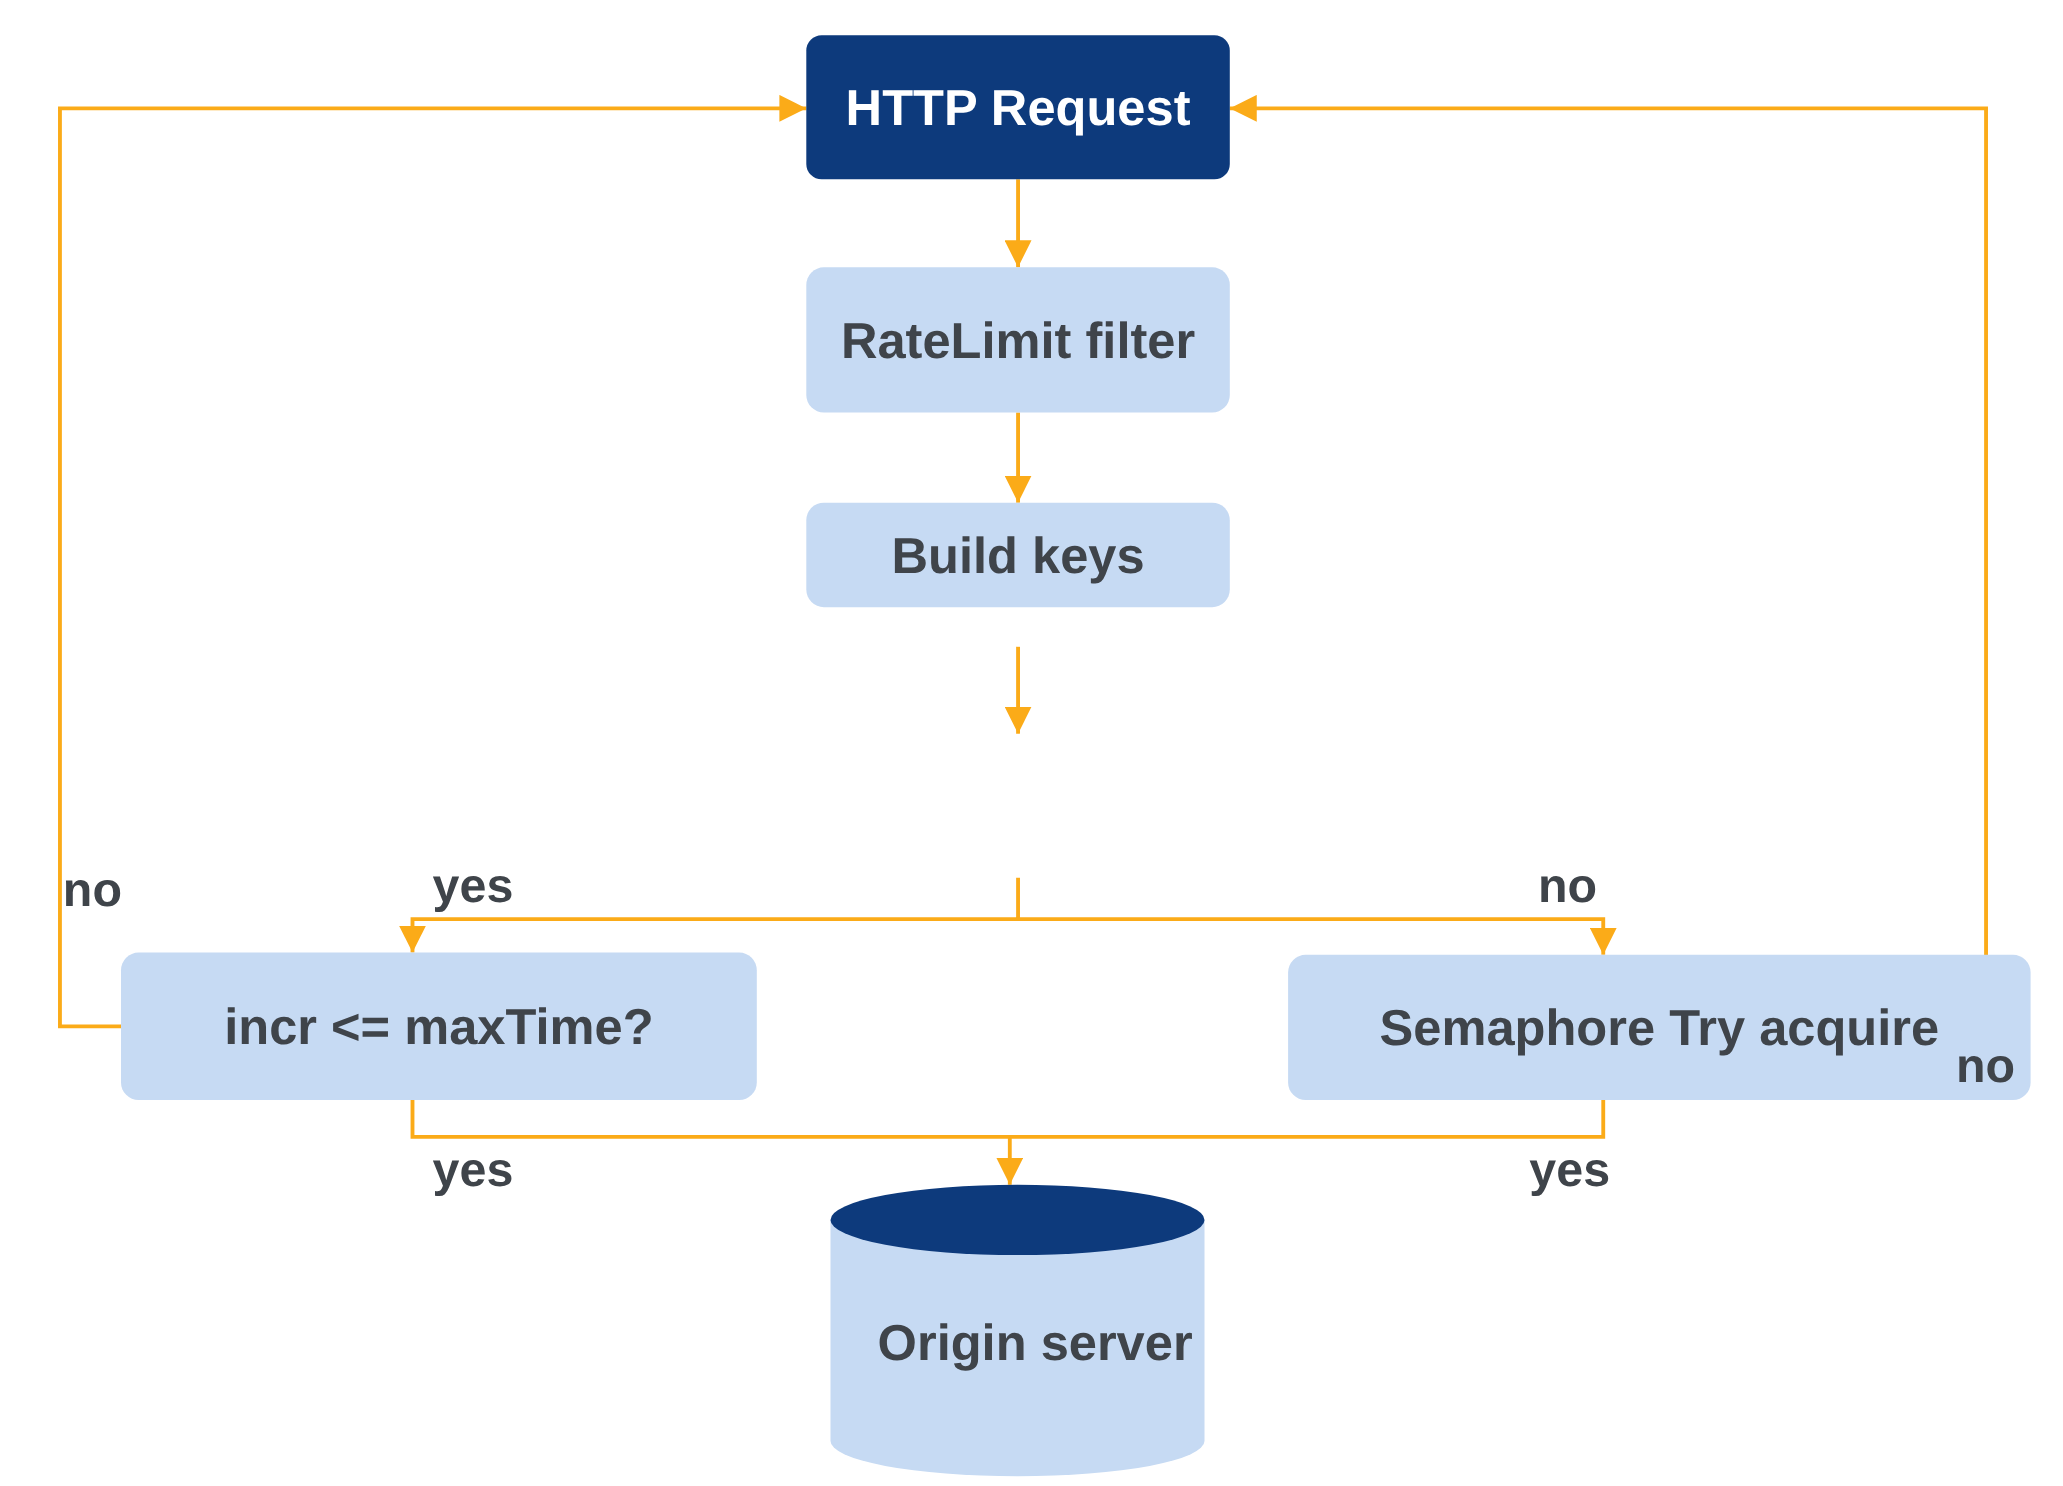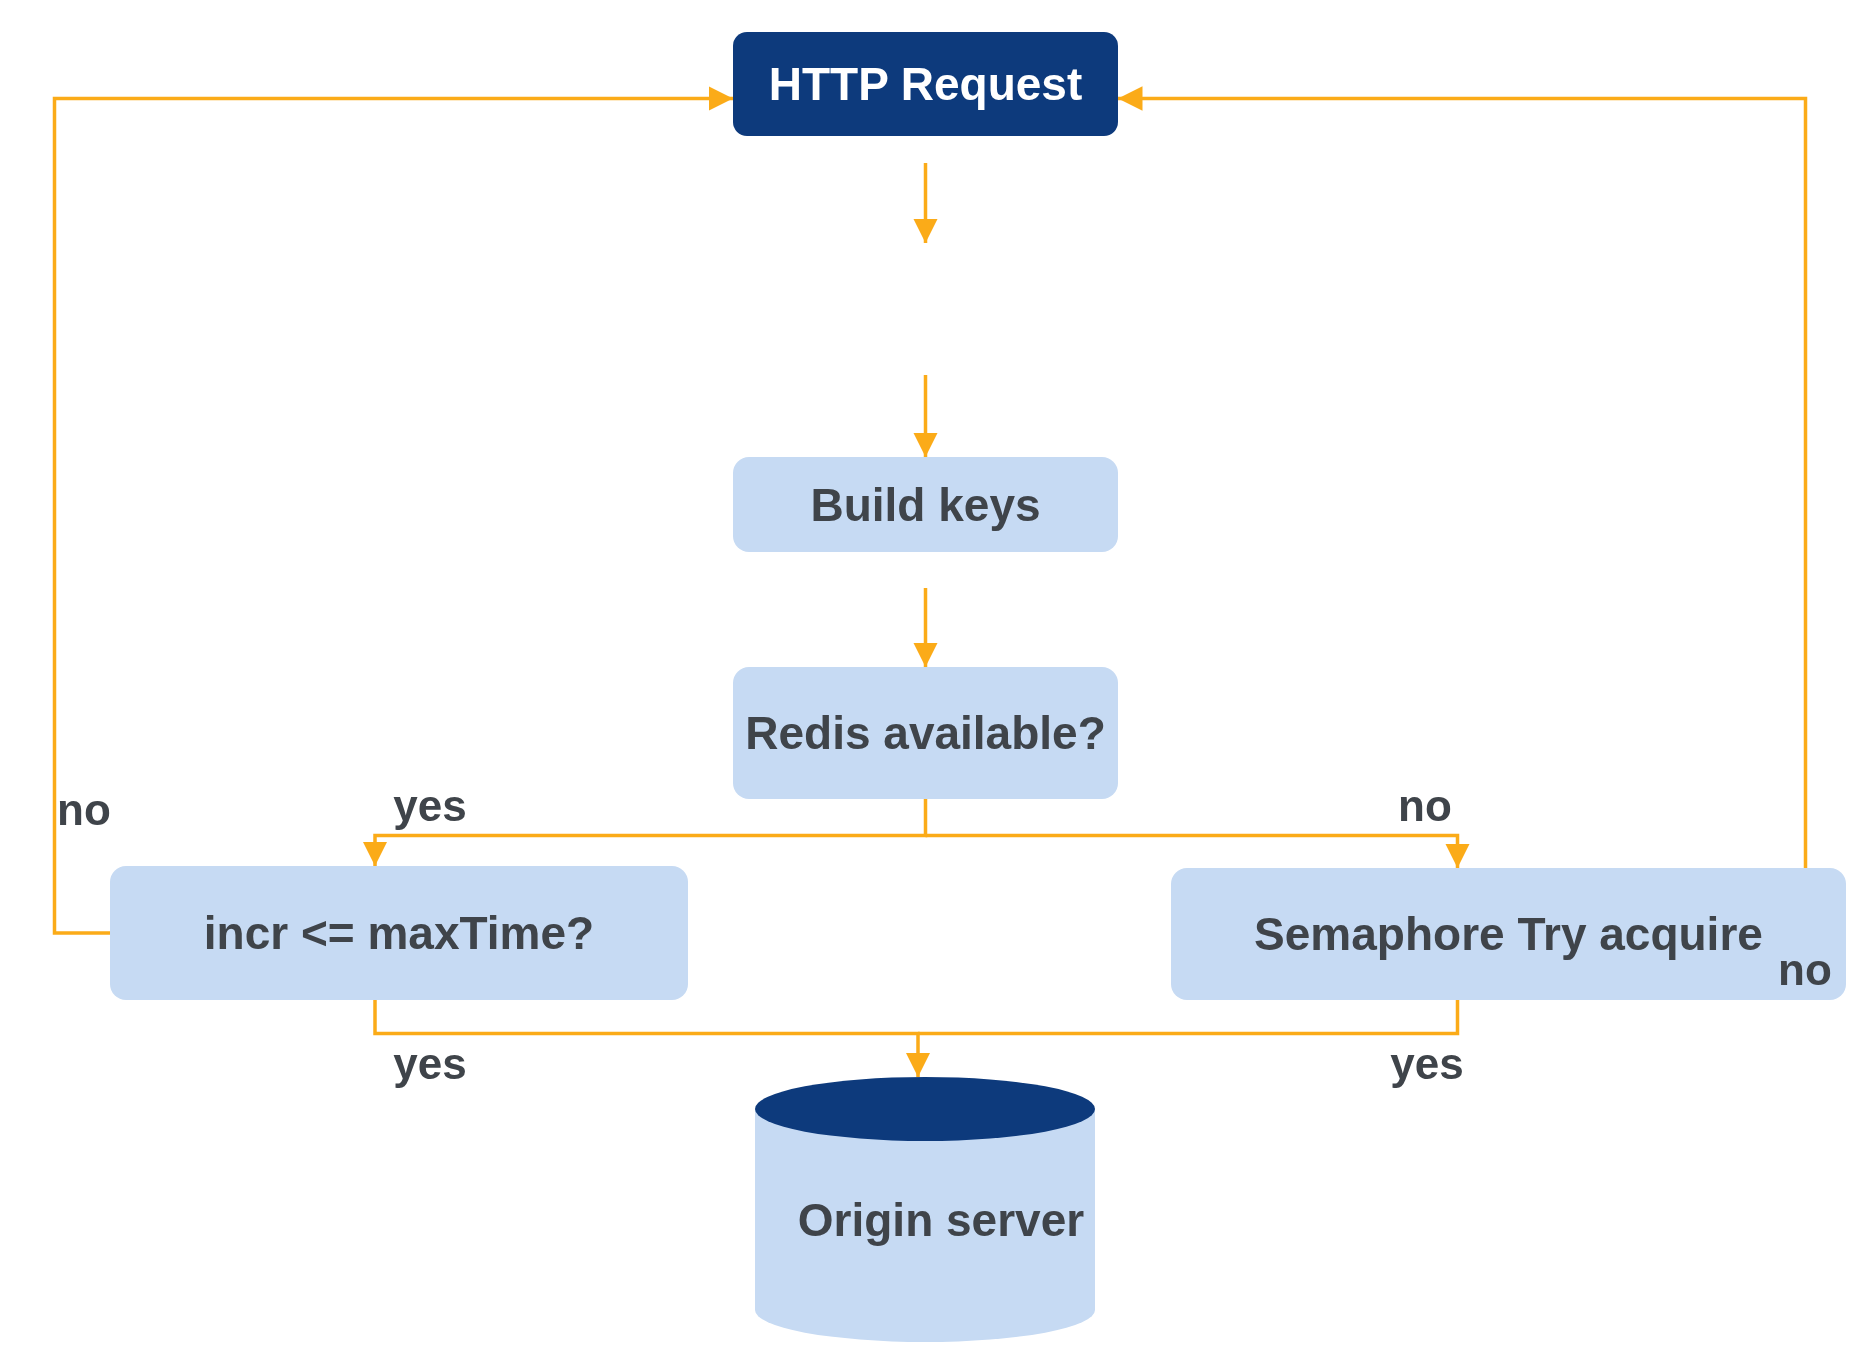--- a/index.html
+++ b/index.html
@@ -37,21 +37,21 @@
   .node.primary{background:var(--primary);color:var(--on-primary);border-radius:14px;}
   .node.cyl-label{background:transparent;border-radius:0;}
   .edge-label{
     position:absolute;
     transform:translate(-50%,-50%);
     color:var(--text-color);
     font-size:44px;font-weight:bold;
     white-space:nowrap;
   }
   
-  #n-http  {left:733px; top:32px;  width:385px; height:104px;text-align:center;}
+  #n-http  {left:733px; top:32px;  width:385px; height:131px;text-align:center;}
   #n-rate  {left:733px; top:243px; width:385px; height:132px;}
   #n-build {left:733px; top:457px; width:385px; height:95px;}
   #n-redis {left:733px; top:667px; width:385px; height:132px;}
   #n-incr  {left:110px; top:866px; width:578px; height:134px;align-items:center;}
   #n-sem   {left:1171px;top:868px; width:675px; height:132px;}
   #n-origin{left:755px; top:1145px;width:340px; height:150px;padding-left:32px;}
   
   #el-no-left    {left:84px;  top:810px;}
   #el-yes-left   {left:430px; top:806px;}
   #el-no-right   {left:1425px;top:806px;}
@@ -89,25 +89,25 @@
 
     <path class="edge" d="M1457.5,1000 V1033.5 H918"></path>
 
     <path class="cyl-body" d="M755,1109 V1310 A170,32 0 0 0 1095,1310 V1109 Z"></path>
     <ellipse class="cyl-top" cx="925" cy="1109" rx="170" ry="32"></ellipse>
   </svg>
 
   <div class="node primary" id="n-http">
     <span>HTTP Request</span>
   </div>
+  <div class="node" id="n-rate">
+    <span>RateLimit filter</span>
+  </div>
   <div class="node" id="n-build">
     <span>Build keys</span>
-  </div>
-  <div class="node" id="n-redis">
-    <span>Redis available?</span>
   </div>
   <div class="node" id="n-incr">
     <span>incr &lt;= maxTime?</span>
   </div>
   <div class="node" id="n-sem">
     <span>Semaphore Try acquire</span>
   </div>
   <div class="node cyl-label" id="n-origin">
     <span>Origin server</span>
   </div>

